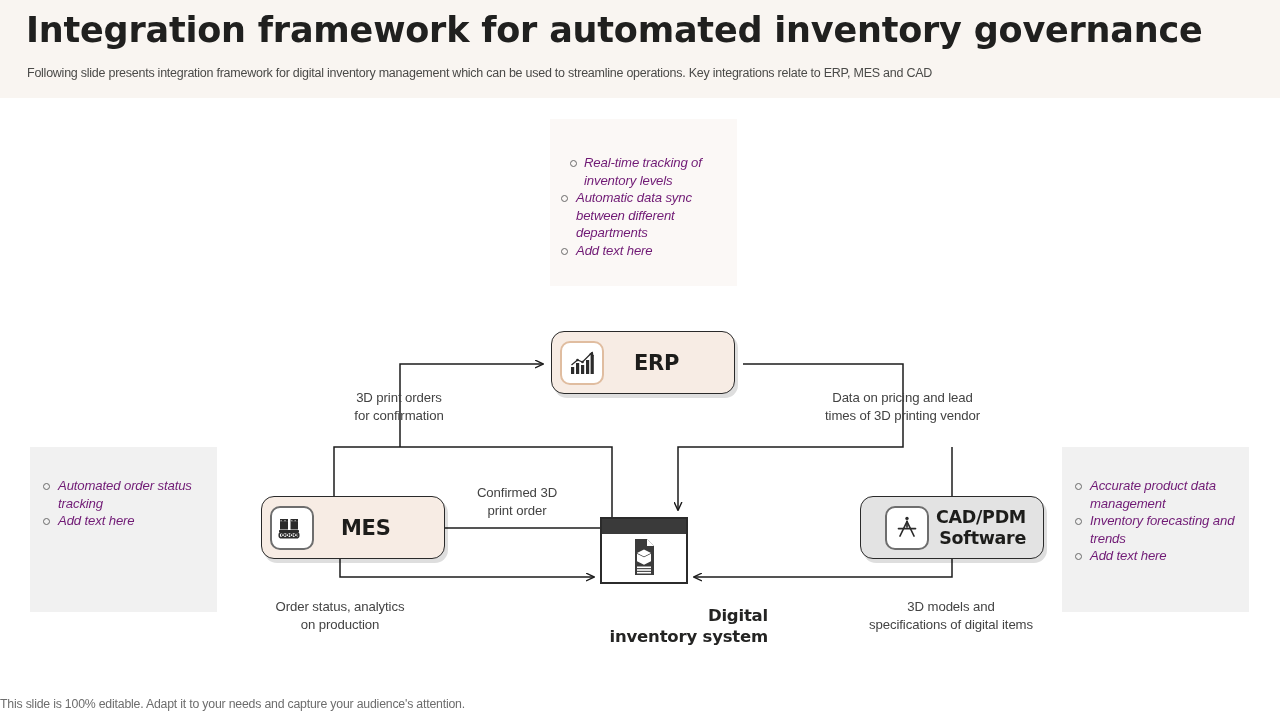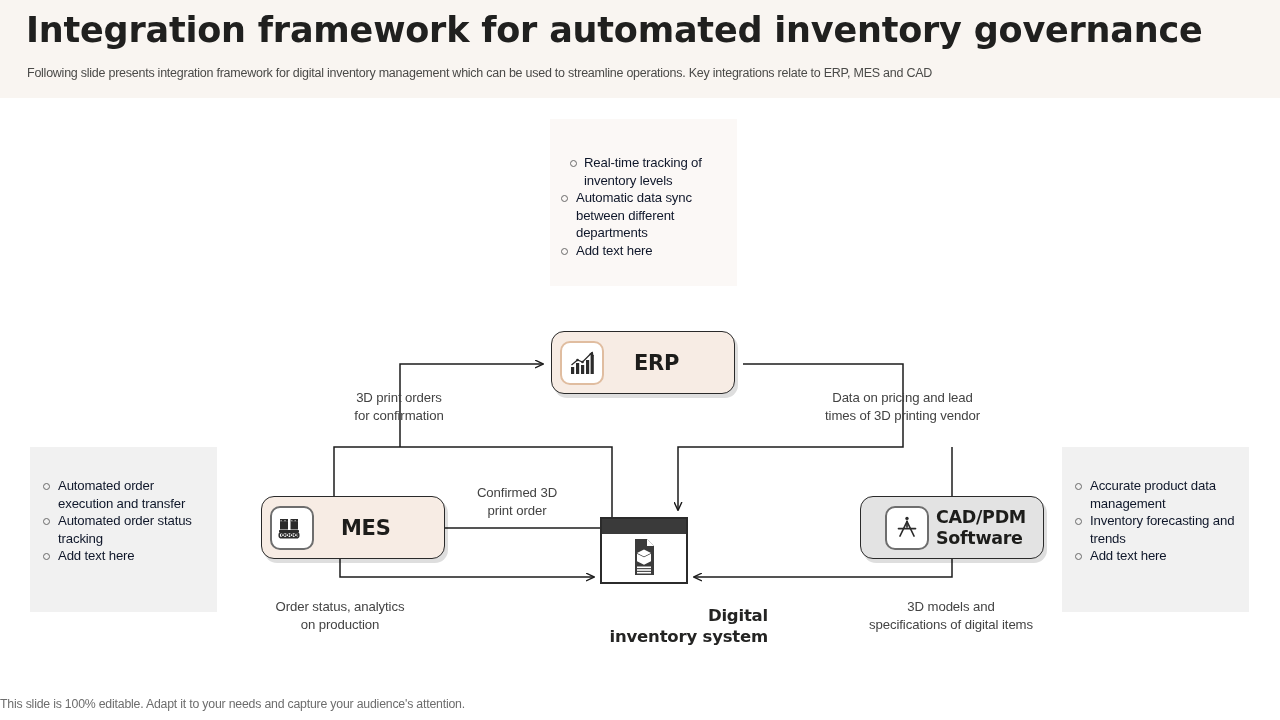--- a/index.html
+++ b/index.html
@@ -31,22 +31,23 @@
   }
 
   
   .callout { position:absolute; }
   .callout ul { list-style:none; }
   .callout li {
     position:relative;
     padding-left:18px;
     font-size:13.2px;
     line-height:17.5px;
-    color:#0f172a;
+    color:#701a75;
     letter-spacing:-0.15px;
+    font-style:italic;
   }
   .callout li::before {
     content:"";
     position:absolute; left:3px; top:6px;
     width:5px; height:5px; border-radius:50%;
     border:1px solid #6a6a6a; background:transparent;
   }
 
   #callout-top {
     left:550px; top:119px; width:187px; height:167px;
@@ -82,20 +83,21 @@
     flex:0 0 auto;
     width:44px; height:44px;
     background:#ffffff;
     border-radius:10px;
     display:flex; align-items:center; justify-content:center;
   }
   .node .node-label {
     font-weight:800; color:#1d1d1b;
     font-family:"DejaVu Sans", sans-serif;
     letter-spacing:-0.3px;
+    text-align:right;
   }
 
   #node-erp {
     left:551px; top:331px; width:184px; height:63px;
     background:#f7ece4;
     padding-left:8px;
   }
   #node-erp .node-icon { border:2.5px solid #e0bda0; }
   #node-erp .node-label { font-size:21px; margin-left:30px; }
 
@@ -197,21 +199,20 @@
   <div class="callout" id="callout-top">
     <ul>
       <li>Real-time tracking of inventory levels</li>
       <li>Automatic data sync between different departments</li>
       <li>Add text here</li>
     </ul>
   </div>
 
   <div class="callout" id="callout-left">
     <ul>
-      <li>Automated order execution and transfer</li>
       <li>Automated order status tracking</li>
       <li>Add text here</li>
     </ul>
   </div>
 
   <div class="callout" id="callout-right">
     <ul>
       <li>Accurate product data management</li>
       <li>Inventory forecasting and trends</li>
       <li>Add text here</li>

